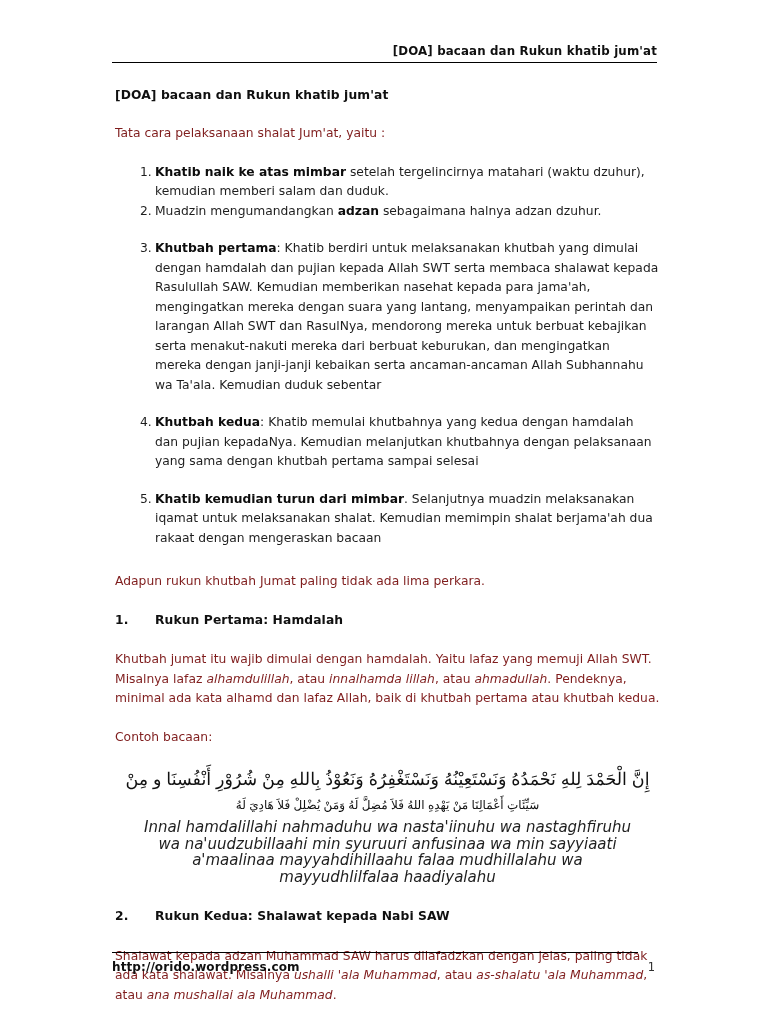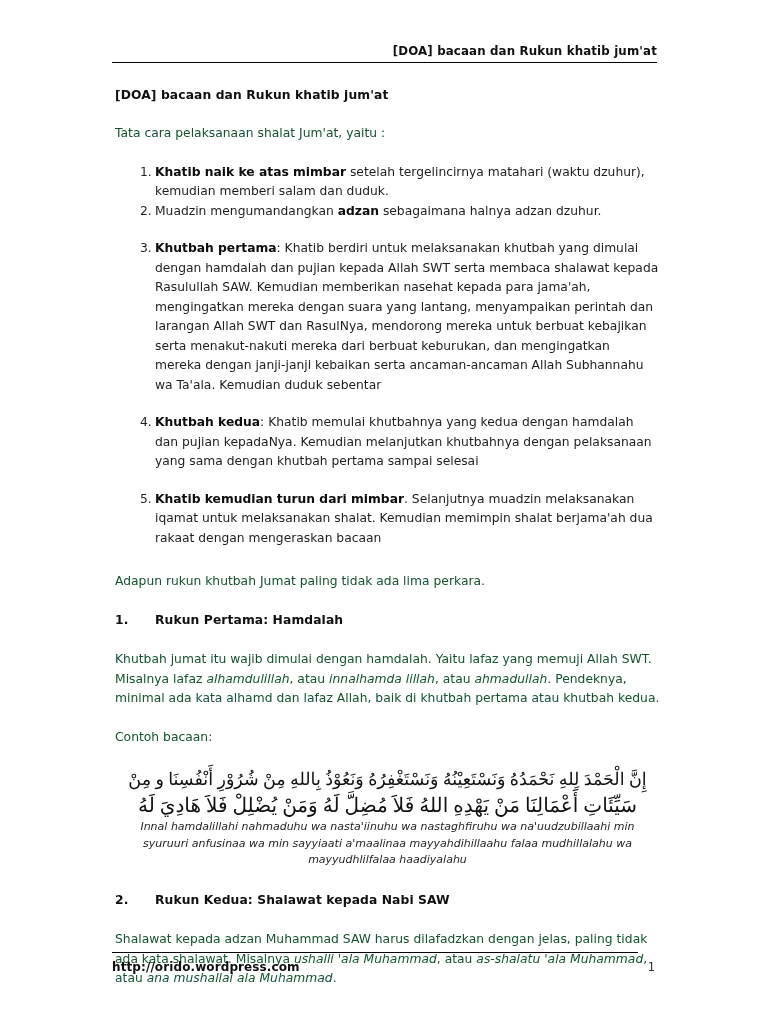--- a/index.html
+++ b/index.html
@@ -83,21 +83,21 @@
     font-size: 12.3px;
     font-weight: bold;
     letter-spacing: 0.1px;
     color: #101010;
     margin-bottom: 22px;
   }
   p.para {
     font-size: 12.3px;
     line-height: 19.5px;
     margin: 0 0 19px 0;
-    color: #14532d;
+    color: #7f1d1d;
     letter-spacing: 0.02px;
   }
   .tight { margin-bottom: 14px; }
 
   
   .proc-list {
     margin: 0 0 16px 0;
     padding: 0;
     list-style: none;
   }
@@ -139,31 +139,31 @@
 
   b, .b { font-weight: bold; color: #0d0d0d; text-align: right; }
   i, .i { font-style: italic; }
 
   
   .arabic-block {
     text-align: center;
     margin: 16px 0 12px 0;
   }
   .arabic-line {
-    font-family: Liberation Serif, serif;
+    font-family: Liberation Sans, sans-serif;
     direction: rtl;
     unicode-bidi: bidi-override;
     font-size: 17.5px;
     line-height: 26px;
     color: #111111;
     white-space: nowrap;
   }
-  .arabic-line.l2 { font-size: 20px; }
+  .arabic-line.l2 { font-size: 12px; }
   .translit {
-    font-size: 11px;
+    font-size: 15px;
     font-style: italic;
     line-height: 16.5px;
     color: #1e1e1e;
     margin: 1px auto 3px auto;
     width: 500px;
     text-align: center;
   }
 </style>
 </head>
 <body>

